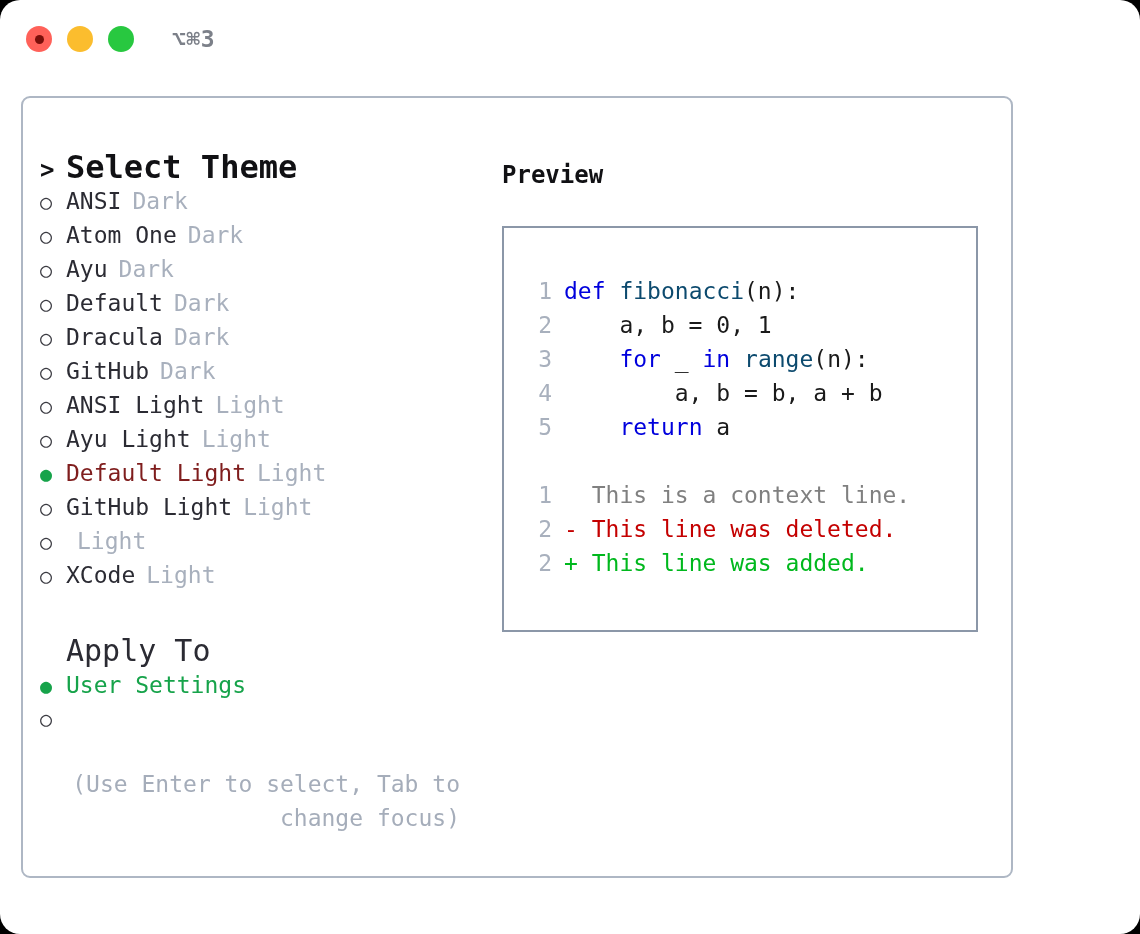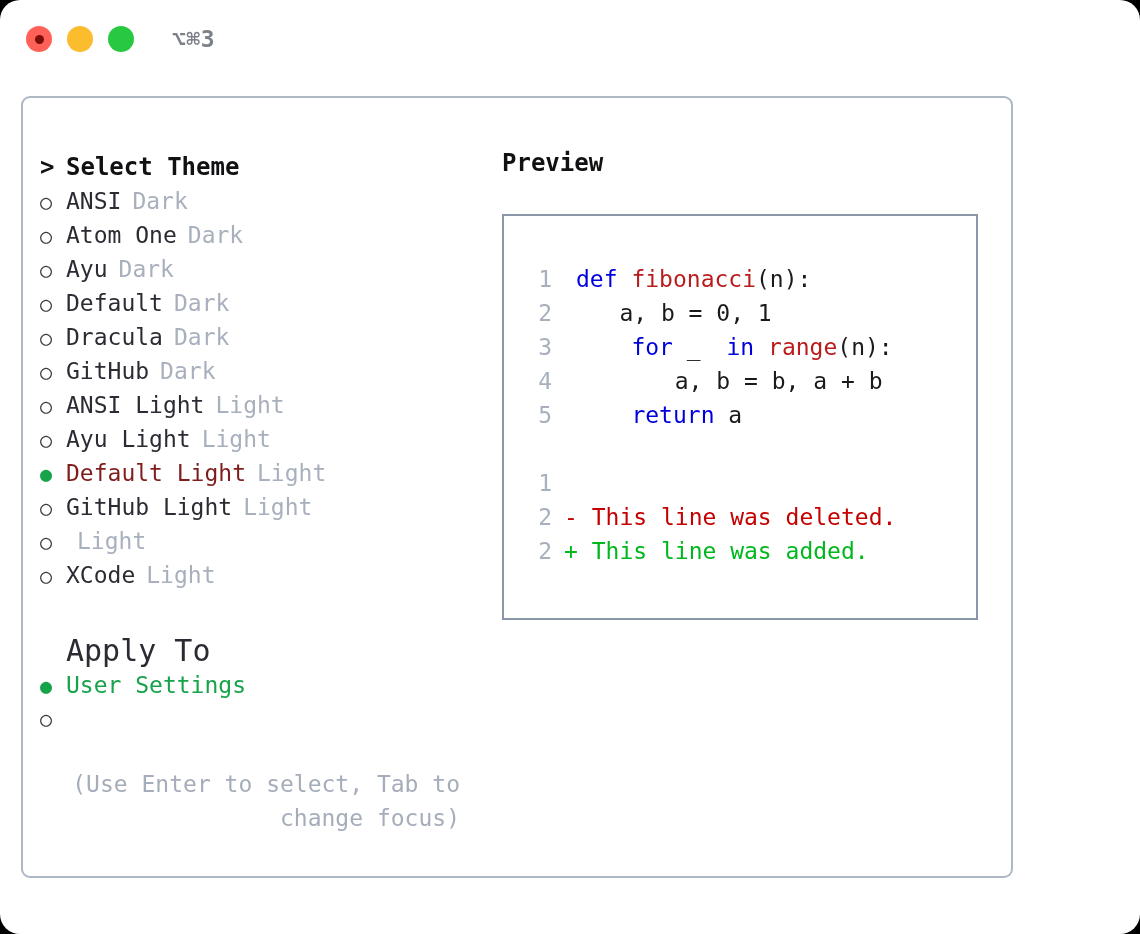--- a/index.html
+++ b/index.html
@@ -97,21 +97,21 @@
     width: 26px;
     flex: none;
     font-size: 20px;
     color: #3b3b42;
   }
   .bullet.on { color: #16a34a; }
   .bullet.blank { color: transparent; }
   .section-head {
     font-weight: 700;
     color: #111114;
-    font-size: 24px;
+    font-size: 32px;
   }
   .prompt {
     width: 26px;
     flex: none;
     font-weight: 700;
     color: #111114;
     font-size: 24px;
   }
   .theme-name { color: #2b2b33; text-align: right; }
   .theme-name.selected { color: #7f1d1d; }
@@ -133,21 +133,21 @@
     font-size: 23px;
     line-height: 34px;
     width: 420px;
     text-align: right;
   }
 
   
   #right-col {
     position: absolute;
     left: 479px;
-    top: 48px;
+    top: 60px;
     width: 490px;
   }
   #preview-title {
     font-size: 24px;
     font-weight: 700;
     color: #111114;
     line-height: 34px;
     margin-bottom: 34px;
   }
   #preview-box {
@@ -166,22 +166,22 @@
     height: 34px;
   }
   .ln {
     width: 36px;
     flex: none;
     text-align: right;
     color: #a8b0bd;
     margin-right: 12px;
   }
   .code-text { color: #1a1a1a; }
-  .kw   { color: #0000dd; margin-left: 12px; }
-  .fn   { color: #b91c1c; }
+  .kw   { color: #0000dd; }
+  .fn   { color: #0c4a6e; }
   .ctx  { color: #808080; }
   .del  { color: #c40000; }
   .add  { color: #00b81d; }
   .gap  { height: 34px; }
 </style>
 </head>
 <body>
 
 <div id="window">
 
@@ -236,21 +236,21 @@
       <div id="preview-box">
         <div id="code-block">
             <div class="code-line"><span class="ln">1</span><span class="code-text"><span class="kw">def </span><span class="fn">fibonacci</span><span>(n):</span></span></div>
             <div class="code-line"><span class="ln">2</span><span class="code-text"><span>    a, b = 0, 1</span></span></div>
             <div class="code-line"><span class="ln">3</span><span class="code-text"><span>    </span><span class="kw">for</span><span> _ </span><span class="kw">in</span><span> </span><span class="fn">range</span><span>(n):</span></span></div>
             <div class="code-line"><span class="ln">4</span><span class="code-text"><span>        a, b = b, a + b</span></span></div>
             <div class="code-line"><span class="ln">5</span><span class="code-text"><span>    </span><span class="kw">return</span><span> a</span></span></div>
           </div>
         <div class="gap"></div>
         <div id="diff-block">
-            <div class="code-line"><span class="ln">1</span><span class="ctx"> </span></div>
+            <div class="code-line"><span class="ln">1</span><span class="ctx"> </span><span class="ctx"> This is a context line.</span></div>
             <div class="code-line"><span class="ln">2</span><span class="del">-</span><span class="del"> This line was deleted.</span></div>
             <div class="code-line"><span class="ln">2</span><span class="add">+</span><span class="add"> This line was added.</span></div>
           </div>
       </div>
     </div>
 
   </div>
 </div>
 
 </body></html>

